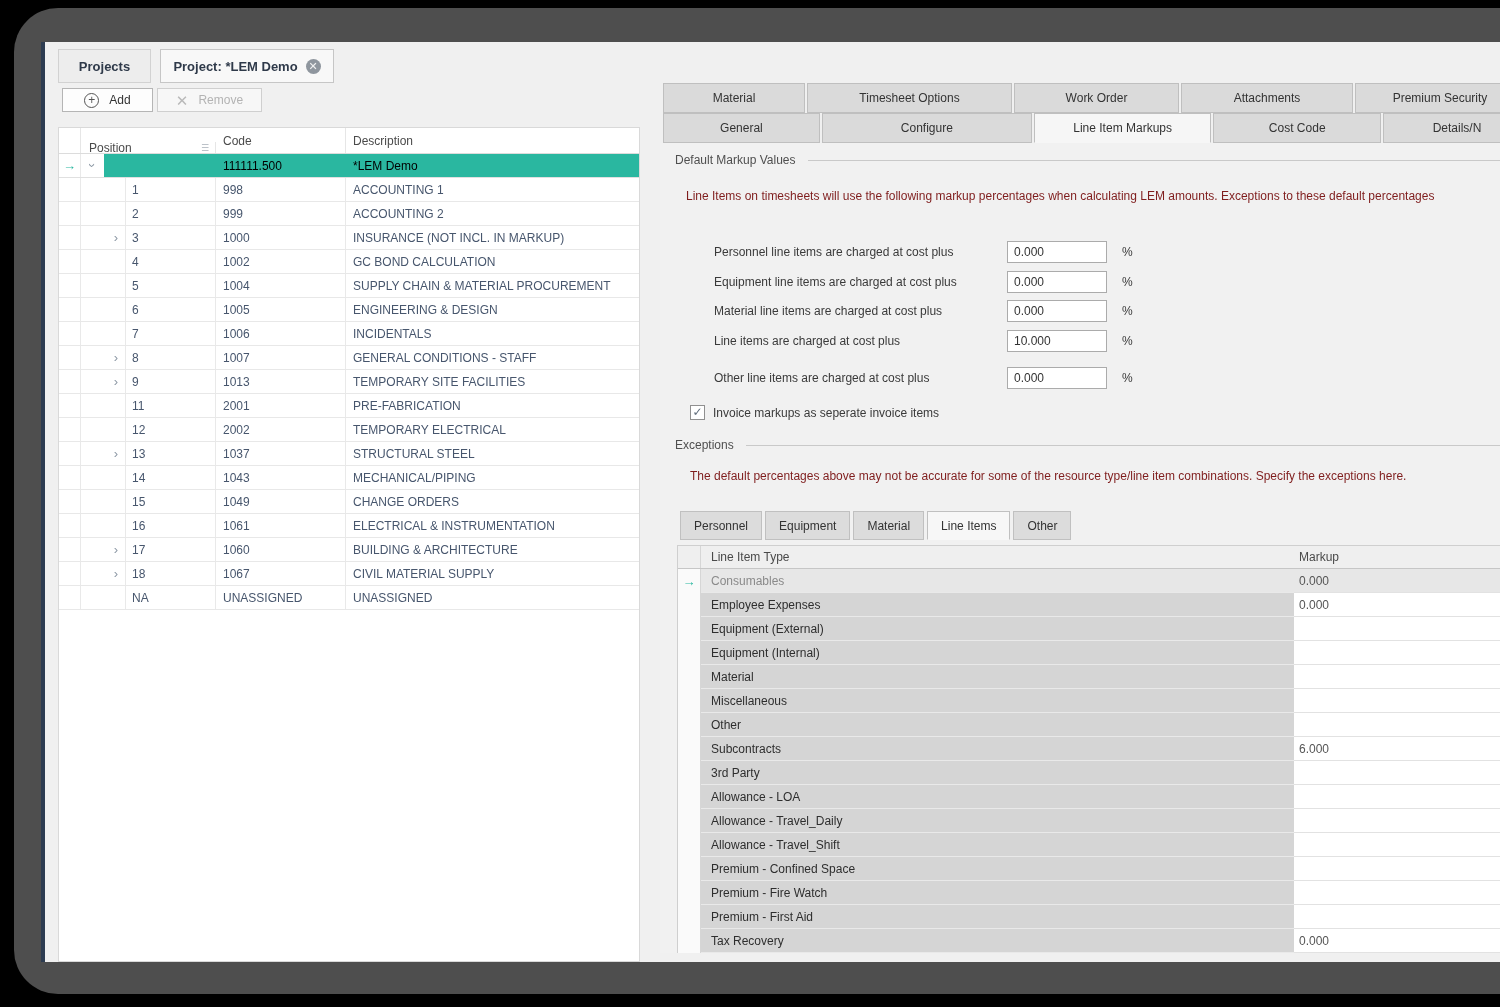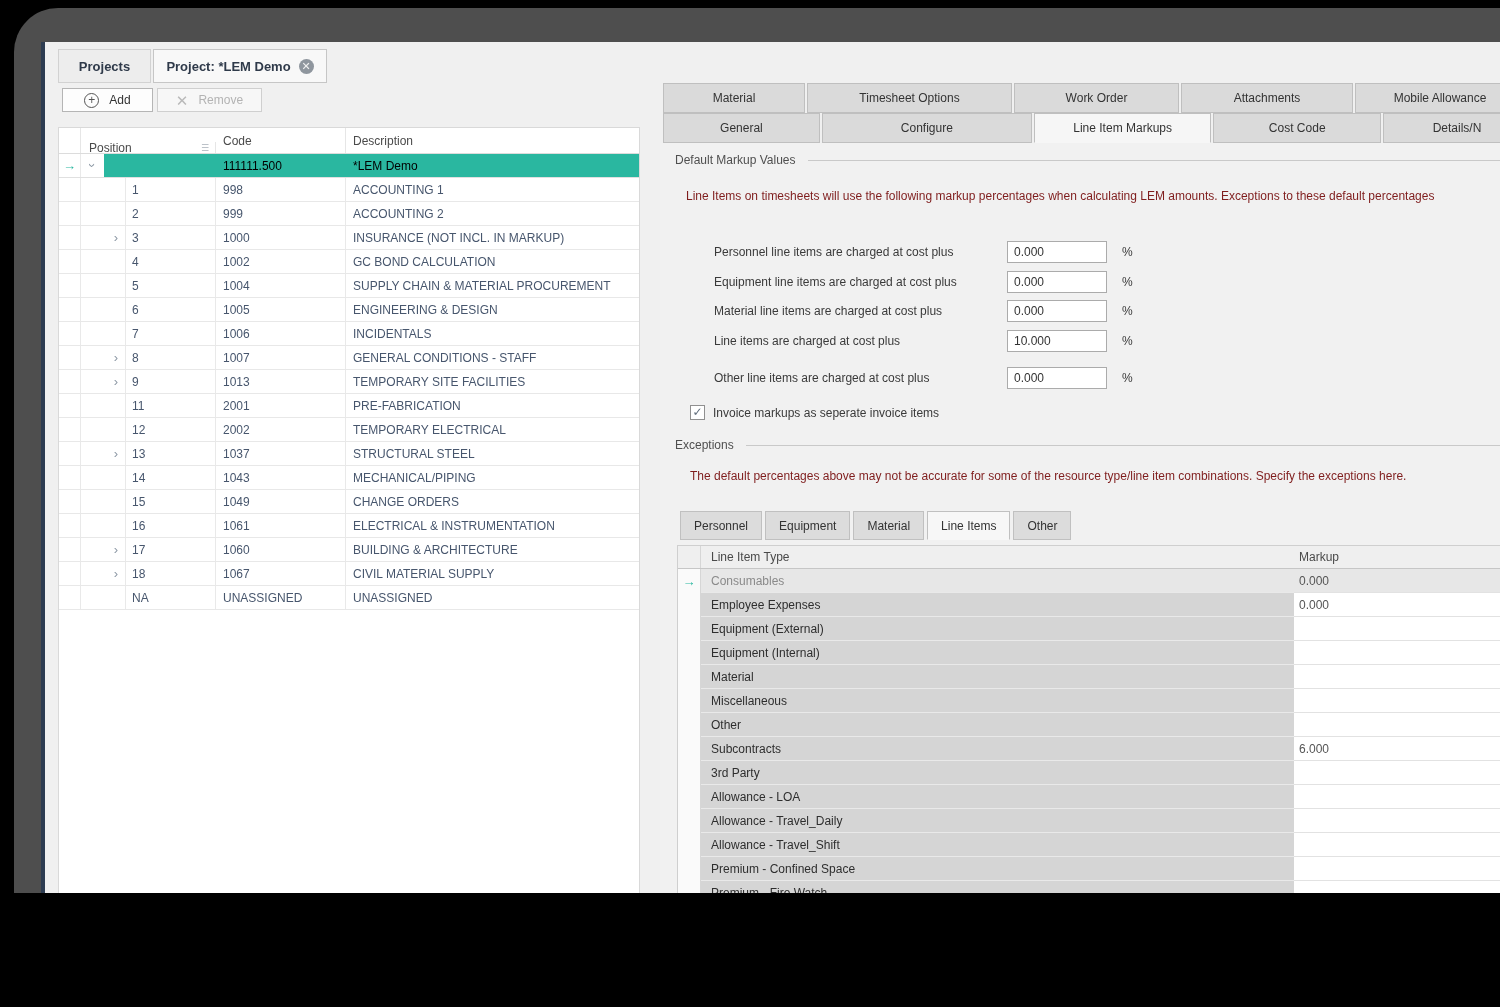--- a/index.html
+++ b/index.html
@@ -1,28 +1,28 @@
 <!DOCTYPE html>
 <html><head>
 <meta charset="utf-8">
 <style>
   * { margin:0; padding:0; box-sizing:border-box; }
   html,body { background:#000; }
   body { font-family:"Liberation Sans","DejaVu Sans",sans-serif; font-size:12px; }
-  .stage { position:relative; width:1500px; height:893px; background:#000; overflow:hidden; }
+  .stage { position:relative; width:1500px; height:1007px; background:#000; overflow:hidden; }
 
   
   .frame { position:absolute; left:14px; top:8px; width:1540px; height:986px; background:#4e4e4e; border-radius:44px 0 0 44px; }
   .app { position:absolute; left:41px; top:42px; width:1470px; height:920px; background:#f0f0f0; border-left:4px solid #2d3c51; }
 
   
   .doc-tabs { position:absolute; left:0; top:0; right:0; height:41px; }
   .doc-tab { position:absolute; top:7px; height:34px; display:flex; align-items:center; justify-content:center; gap:8px;
              background:#ededed; border:1px solid #d2d2d2; color:#2f3a4a; font-weight:bold; font-size:13px; cursor:default; }
-  .doc-tab.active { background:#f8f8f8; border-color:#c6c6c6; }
+  .doc-tab.active { background:#f8f8f8; border-color:#c6c6c6;margin-left:7px; }
   .doc-close { width:15px; height:15px; border-radius:50%; background:#8f969e; color:#f2f2f2; font-size:11px; font-weight:bold;
                display:flex; align-items:center; justify-content:center; line-height:1; }
 
   
   .btn { position:absolute; top:46px; height:24px; display:flex; align-items:center; justify-content:center; gap:10px;
          background:#fdfdfd; border:1px solid #b5b5b5; color:#333; font-size:12px; }
   .btn.disabled { color:#b3b3b3; border-color:#cfcfcf; background:#f7f7f7; }
   .plus-ic { width:15px; height:15px; border:1px solid #555; border-radius:50%; display:flex; align-items:center; justify-content:center;
              font-size:12px; color:#555; line-height:1; }
   .x-ic { color:#b9b9b9; font-size:15px; line-height:1; }
@@ -300,21 +300,21 @@
           <div class="ptab" style="width: 205px;">
             <span>Timesheet Options</span>
           </div>
           <div class="ptab" style="width: 165px;">
             <span>Work Order</span>
           </div>
           <div class="ptab" style="width: 172px;">
             <span>Attachments</span>
           </div>
           <div class="ptab" style="width: 170px;">
-            <span>Mobile Allowance</span>
+            <span>Premium Security</span>
           </div>
         </div>
       <div class="tab-row tab-row2" id="tab-row-2">
           <div class="ptab" style="width: 159px;">
             <span>General</span>
           </div>
           <div class="ptab" style="width: 213px;">
             <span>Configure</span>
           </div>
           <div class="ptab active" style="width: 180px;">

